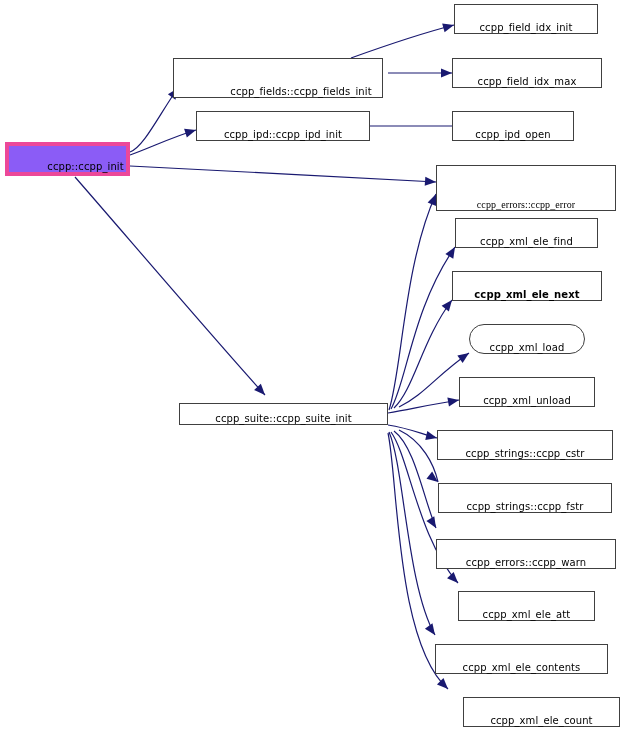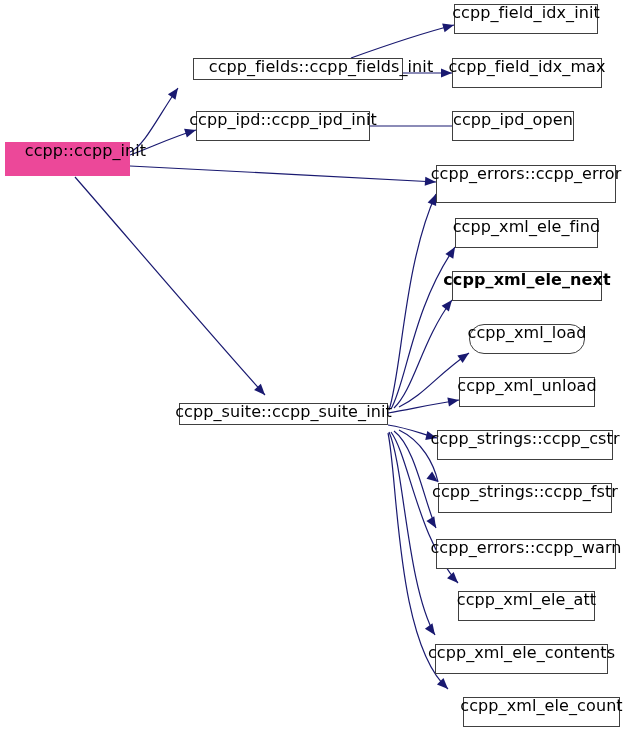--- a/index.html
+++ b/index.html
@@ -26,33 +26,33 @@
     left: 0;
     top: 0;
     width: 624px;
     height: 733px;
     pointer-events: none;
   }
   .node {
     position: absolute;
     box-sizing: border-box;
     display: flex;
-    align-items: flex-start;
+    align-items: flex-end;
     justify-content: center;
     background: #ffffff;
     border: 1px solid #404040;
     color: #000000;
-    font-size: 16px;
+    font-size: 10px;
     line-height: 1;
     white-space: nowrap;
     letter-spacing: 0.1px;
   }
   .node.root {
-    background: #ec4899;
-    border: 1px solid #ec4899;
+    background: #8b5cf6;
+    border: 4px solid #ec4899;
     padding-left: 36px;
   }
   .node-label {
     display: block;
     padding: 0 2px;
   }
 </style>
 </head>
 <body>
 
@@ -128,39 +128,39 @@
       </g>
       <g>
         <path d="M388,433 C398,479 396,643 448,689" fill="none" stroke="#191970" stroke-width="1.2"></path>
         <polygon points="0,0 -11,-4.6 -11,4.6" fill="#191970" transform="translate(448,689) rotate(45)"></polygon>
       </g>
     </svg>
   <div id="node-layer">
       <div class="node root" style="left: 5px; top: 142px; width: 125px; height: 34px;">
         <span class="node-label">ccpp::ccpp_init</span>
       </div>
-      <div class="node" style="left: 193px; top: 58px; width: 210px; height: 22px; padding-left: 46px;">
+      <div class="node" style="left: 173px; top: 58px; width: 210px; height: 40px; padding-left: 46px;">
         <span class="node-label">ccpp_fields::ccpp_fields_init</span>
       </div>
       <div class="node" style="left: 196px; top: 111px; width: 174px; height: 30px;">
         <span class="node-label">ccpp_ipd::ccpp_ipd_init</span>
       </div>
       <div class="node" style="left: 179px; top: 403px; width: 209px; height: 22px;">
         <span class="node-label">ccpp_suite::ccpp_suite_init</span>
       </div>
       <div class="node" style="left: 454px; top: 4px; width: 144px; height: 30px;">
         <span class="node-label">ccpp_field_idx_init</span>
       </div>
       <div class="node" style="left: 452px; top: 58px; width: 150px; height: 30px;">
         <span class="node-label">ccpp_field_idx_max</span>
       </div>
       <div class="node" style="left: 452px; top: 111px; width: 122px; height: 30px;">
         <span class="node-label">ccpp_ipd_open</span>
       </div>
-      <div class="node" style="left: 436px; top: 165px; width: 180px; height: 38px;">
+      <div class="node" style="left: 436px; top: 165px; width: 180px; height: 46px; font-family: Liberation Serif, serif;">
         <span class="node-label">ccpp_errors::ccpp_error</span>
       </div>
       <div class="node" style="left: 455px; top: 218px; width: 143px; height: 30px;">
         <span class="node-label">ccpp_xml_ele_find</span>
       </div>
       <div class="node" style="left: 452px; top: 271px; width: 150px; height: 30px; font-weight: bold;">
         <span class="node-label">ccpp_xml_ele_next</span>
       </div>
       <div class="node" style="left: 469px; top: 324px; width: 116px; height: 30px; border-radius: 15px;">
         <span class="node-label">ccpp_xml_load</span>

